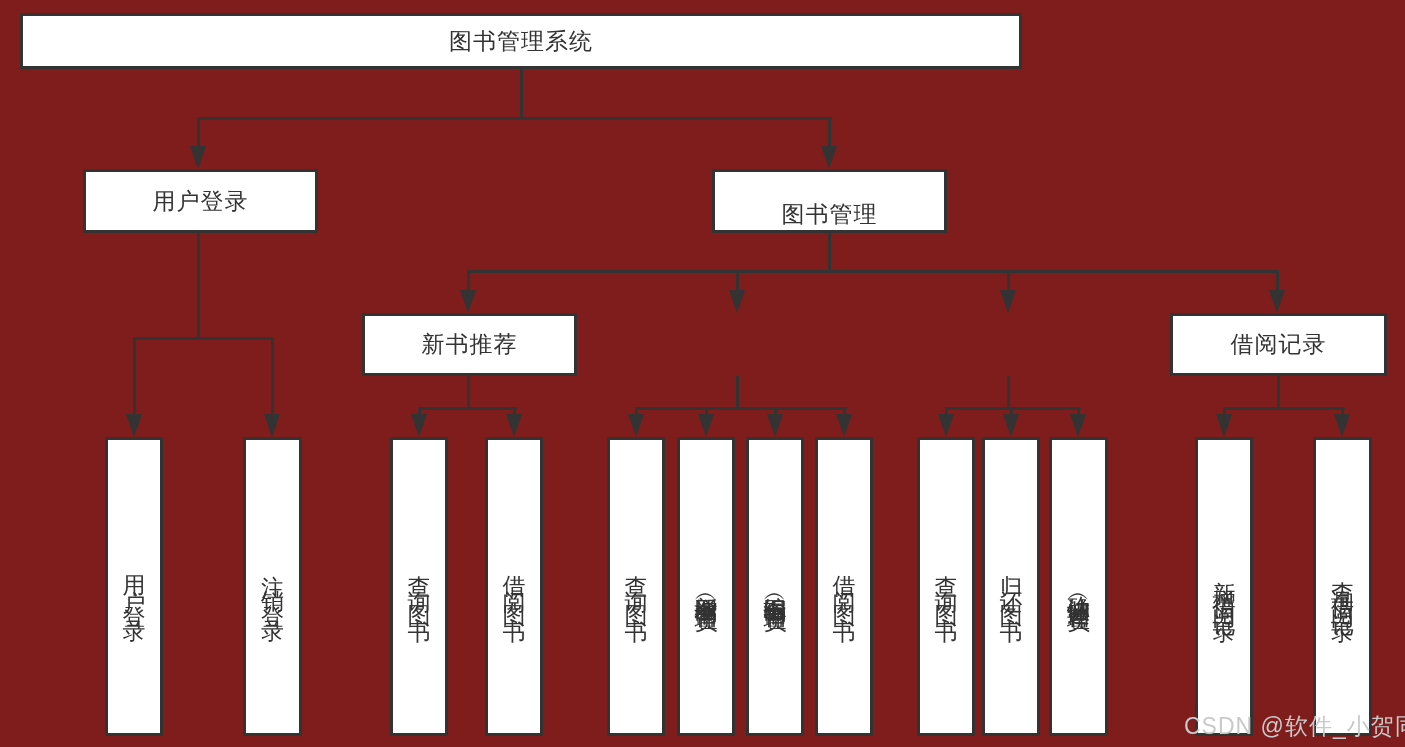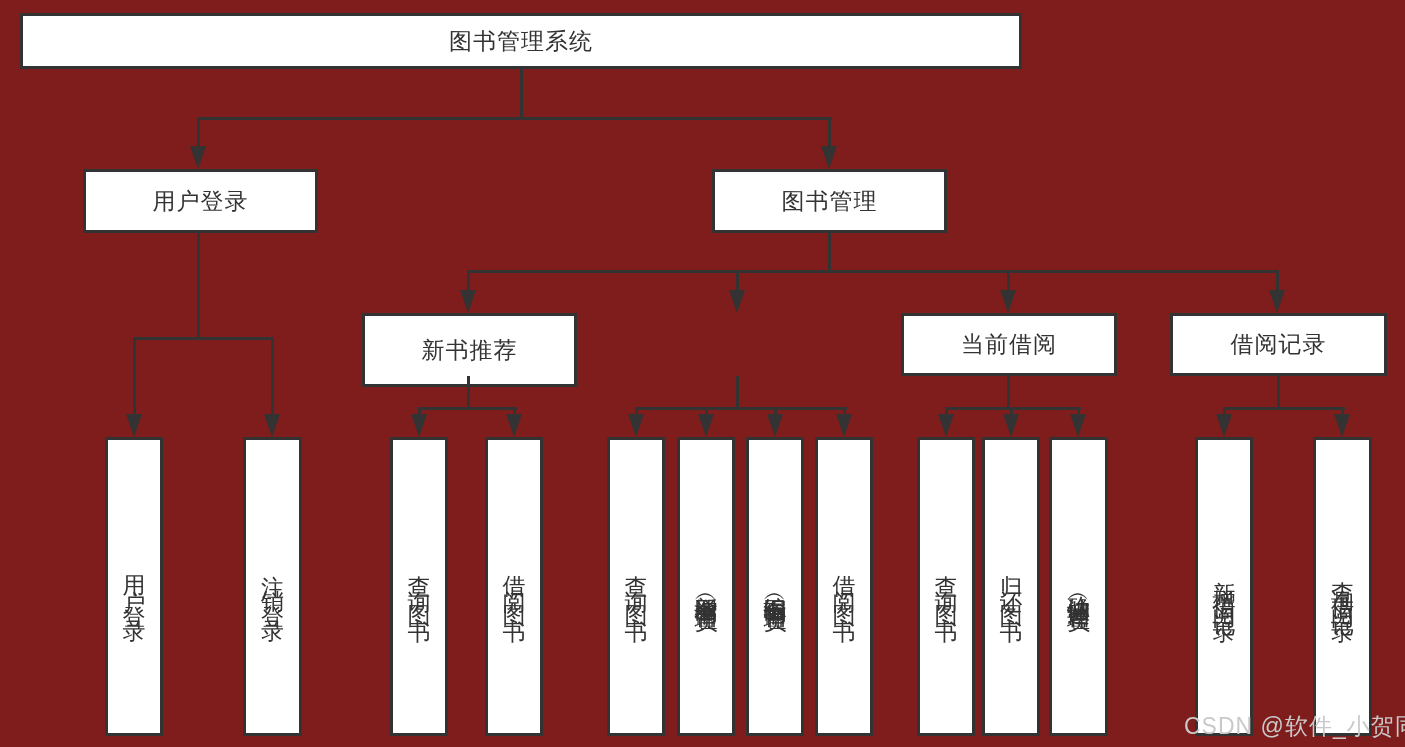--- a/index.html
+++ b/index.html
@@ -59,29 +59,26 @@
 
 <div id="stage">
 
   <div class="box" style="left:20px;top:13px;width:1002px;height:56px;">
     <span class="hlabel">图书管理系统</span>
   </div>
 
   <div class="box" style="left:83px;top:169px;width:235px;height:64px;">
     <span class="hlabel">用户登录</span>
   </div>
-  <div class="box" style="left:712px;top:169px;width:235px;height:64px;">
+  <div class="box" style="left:712px;top:169px;width:235px;height:64px;align-items:flex-end;">
     <span class="hlabel">图书管理</span>
   </div>
 
-  <div class="box" style="left:362px;top:313px;width:215px;height:74px;">
+  <div class="box" style="left:362px;top:313px;width:215px;height:63px;">
     <span class="hlabel">新书推荐</span>
-  </div>
-  <div class="box" style="left:901px;top:313px;width:216px;height:63px;">
-    <span class="hlabel">当前借阅</span>
   </div>
   <div class="box" style="left:1170px;top:313px;width:217px;height:63px;">
     <span class="hlabel">借阅记录</span>
   </div>
 
   <div class="box vbox" style="left:105px;top:437px;width:58px;height:299px;">
     <span class="vlabel ls4">用户登录</span>
   </div>
   <div class="box vbox" style="left:243px;top:437px;width:59px;height:299px;">
     <span class="vlabel ls4">注销登录</span>

